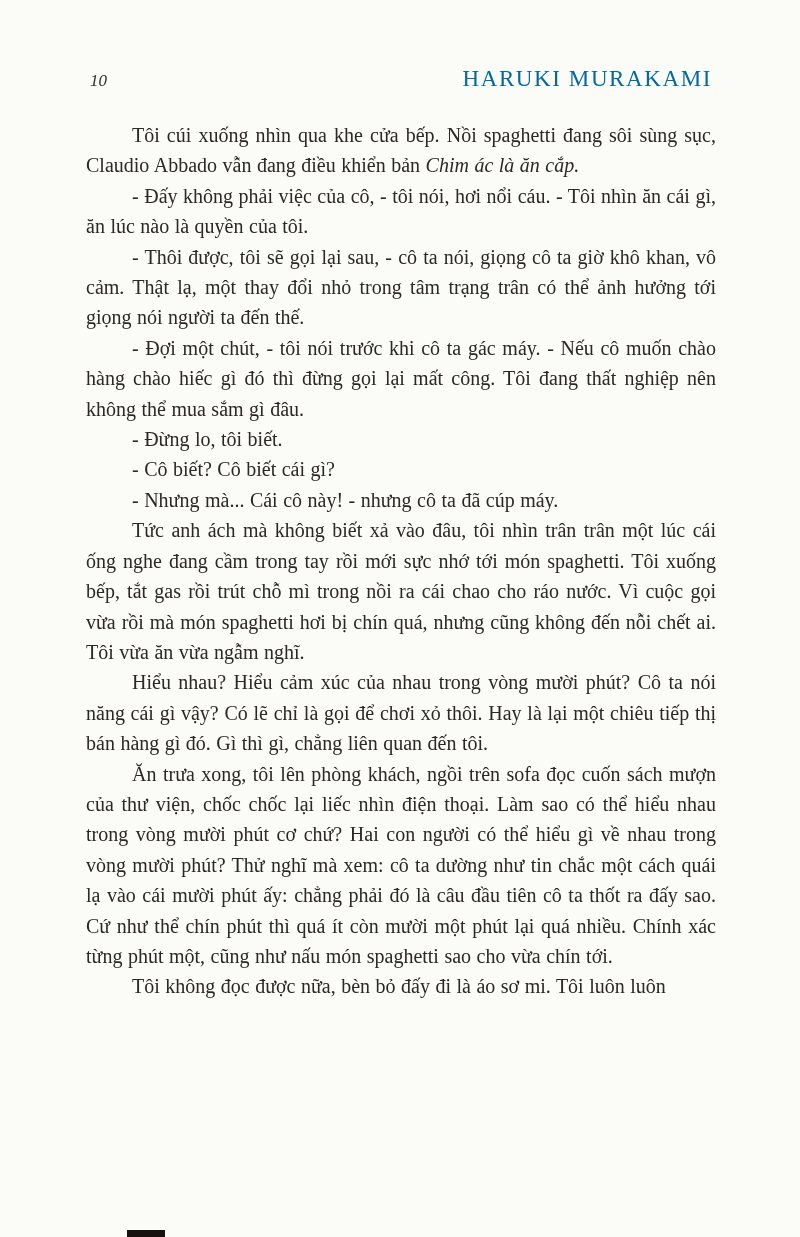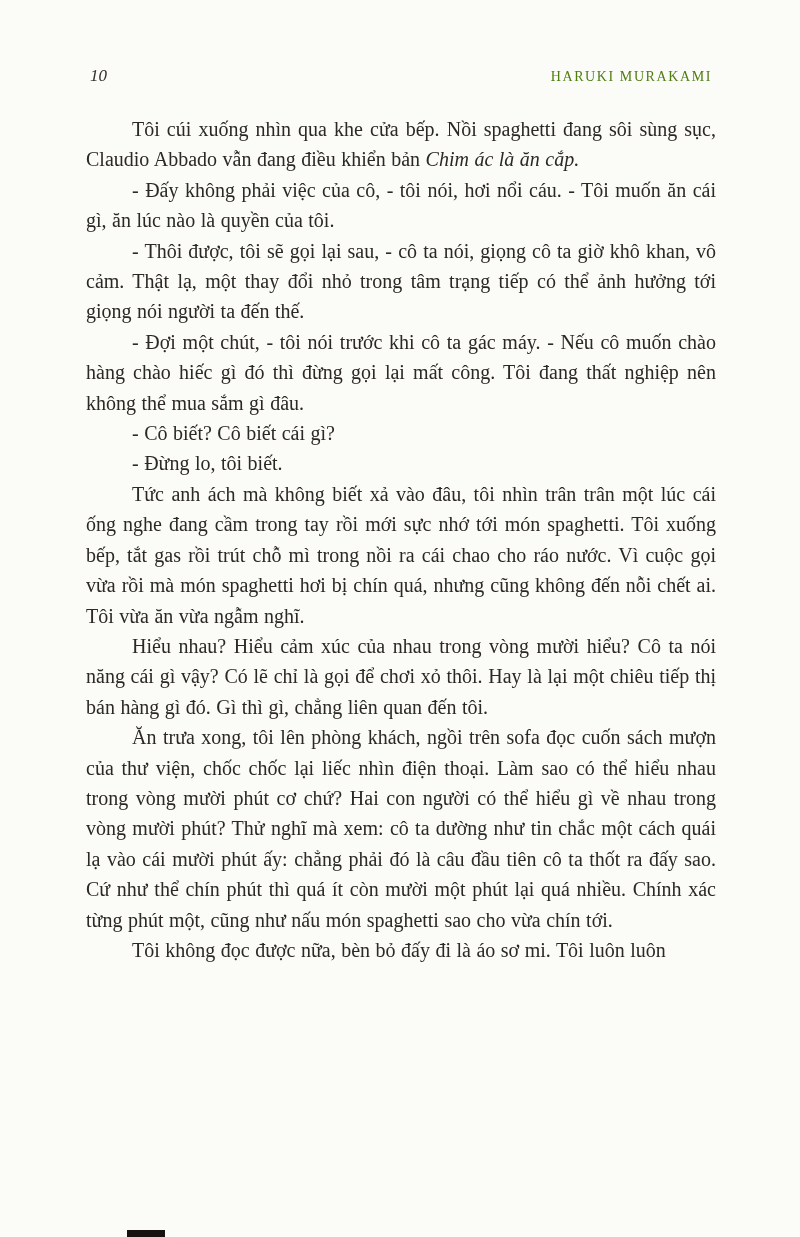--- a/index.html
+++ b/index.html
@@ -21,23 +21,23 @@
     justify-content: space-between;
     align-items: baseline;
     margin: 0 4px 28px 4px;
   }
   .page-num {
     font-style: italic;
     font-size: 17px;
     color: #332f2a;
   }
   .author {
-    font-size: 14px;
+    font-size: 23px;
     letter-spacing: 1.6px;
-    color: #4d7c0f;
+    color: #0369a1;
   }
   .page-body p {
     margin: 0;
     text-indent: 46px;
     text-align: justify;
     font-size: 20px;
     line-height: 30.4px;
     word-spacing: 0.5px;
   }
   .page-body em {
@@ -56,26 +56,27 @@
 
 <div class="page">
 
   <div class="page-header">
     <span class="page-num">10</span>
     <span class="author">HARUKI MURAKAMI</span>
   </div>
 
   <div class="page-body">
     <p><span>Tôi cúi xuống nhìn qua khe cửa bếp. Nồi spaghetti đang sôi sùng sục, Claudio Abbado vẫn đang điều khiển bản </span><em>Chim ác là ăn cắp.</em></p>
-    <p>- Đấy không phải việc của cô, - tôi nói, hơi nổi cáu. - Tôi muốn ăn cái gì, ăn lúc nào là quyền của tôi.</p>
-    <p>- Thôi được, tôi sẽ gọi lại sau, - cô ta nói, giọng cô ta giờ khô khan, vô cảm. Thật lạ, một thay đổi nhỏ trong tâm trạng tiếp có thể ảnh hưởng tới giọng nói người ta đến thế.</p>
+    <p>- Đấy không phải việc của cô, - tôi nói, hơi nổi cáu. - Tôi nhìn ăn cái gì, ăn lúc nào là quyền của tôi.</p>
+    <p>- Thôi được, tôi sẽ gọi lại sau, - cô ta nói, giọng cô ta giờ khô khan, vô cảm. Thật lạ, một thay đổi nhỏ trong tâm trạng trân có thể ảnh hưởng tới giọng nói người ta đến thế.</p>
     <p>- Đợi một chút, - tôi nói trước khi cô ta gác máy. - Nếu cô muốn chào hàng chào hiếc gì đó thì đừng gọi lại mất công. Tôi đang thất nghiệp nên không thể mua sắm gì đâu.</p>
+    <p>- Đừng lo, tôi biết.</p>
     <p>- Cô biết? Cô biết cái gì?</p>
-    <p>- Đừng lo, tôi biết.</p>
+    <p>- Nhưng mà... Cái cô này! - nhưng cô ta đã cúp máy.</p>
     <p>Tức anh ách mà không biết xả vào đâu, tôi nhìn trân trân một lúc cái ống nghe đang cầm trong tay rồi mới sực nhớ tới món spaghetti. Tôi xuống bếp, tắt gas rồi trút chỗ mì trong nồi ra cái chao cho ráo nước. Vì cuộc gọi vừa rồi mà món spaghetti hơi bị chín quá, nhưng cũng không đến nỗi chết ai. Tôi vừa ăn vừa ngẫm nghĩ.</p>
-    <p>Hiểu nhau? Hiểu cảm xúc của nhau trong vòng mười hiểu? Cô ta nói năng cái gì vậy? Có lẽ chỉ là gọi để chơi xỏ thôi. Hay là lại một chiêu tiếp thị bán hàng gì đó. Gì thì gì, chẳng liên quan đến tôi.</p>
+    <p>Hiểu nhau? Hiểu cảm xúc của nhau trong vòng mười phút? Cô ta nói năng cái gì vậy? Có lẽ chỉ là gọi để chơi xỏ thôi. Hay là lại một chiêu tiếp thị bán hàng gì đó. Gì thì gì, chẳng liên quan đến tôi.</p>
     <p>Ăn trưa xong, tôi lên phòng khách, ngồi trên sofa đọc cuốn sách mượn của thư viện, chốc chốc lại liếc nhìn điện thoại. Làm sao có thể hiểu nhau trong vòng mười phút cơ chứ? Hai con người có thể hiểu gì về nhau trong vòng mười phút? Thử nghĩ mà xem: cô ta dường như tin chắc một cách quái lạ vào cái mười phút ấy: chẳng phải đó là câu đầu tiên cô ta thốt ra đấy sao. Cứ như thể chín phút thì quá ít còn mười một phút lại quá nhiều. Chính xác từng phút một, cũng như nấu món spaghetti sao cho vừa chín tới.</p>
     <p>Tôi không đọc được nữa, bèn bỏ đấy đi là áo sơ mi. Tôi luôn luôn</p>
   </div>
 
 </div>
 
 <div class="scan-artifact"></div>
 
 </body></html>

